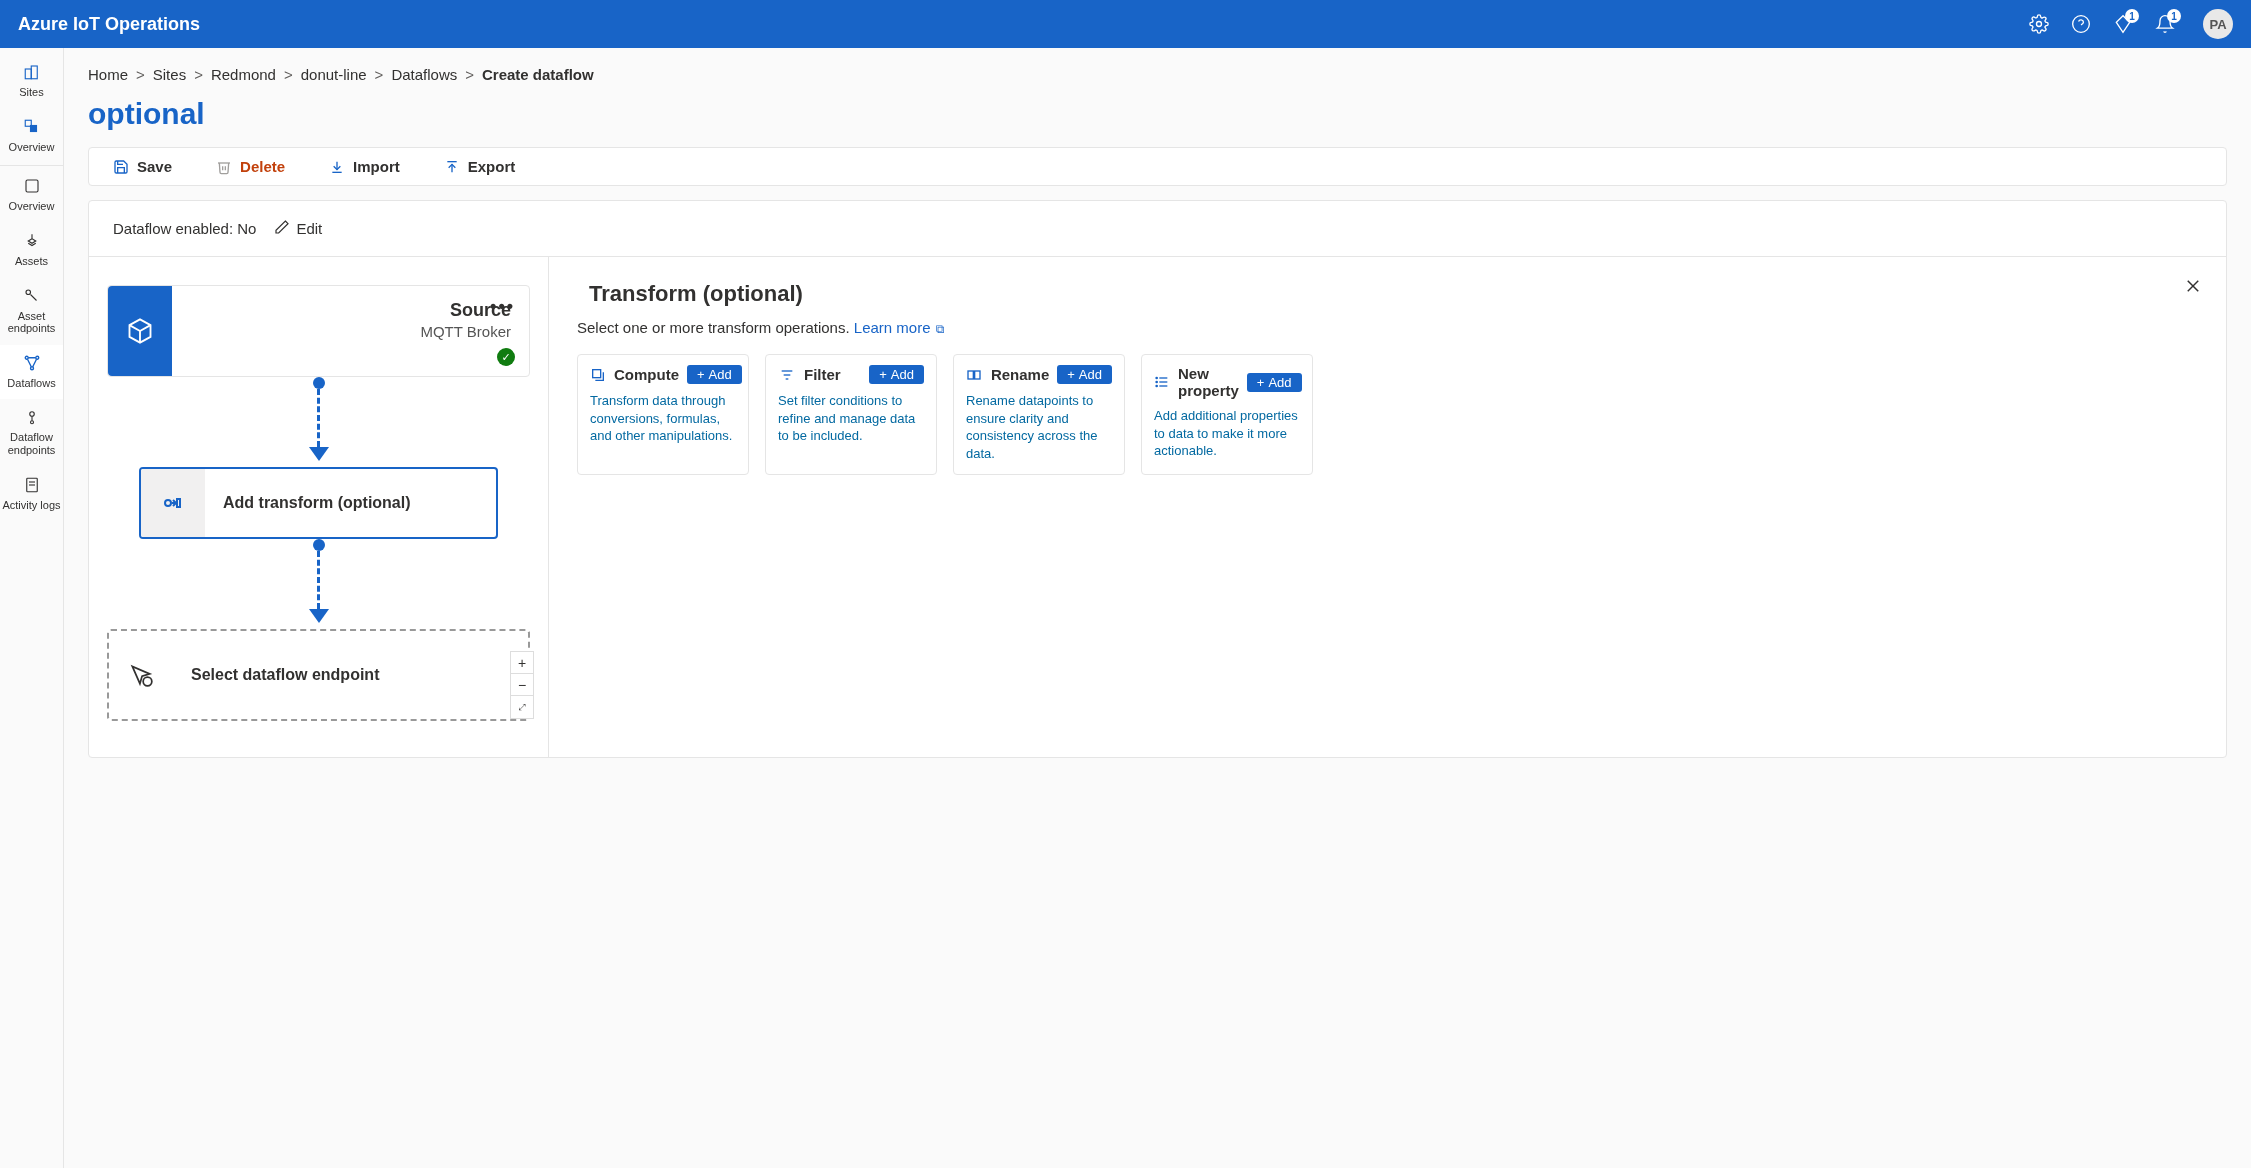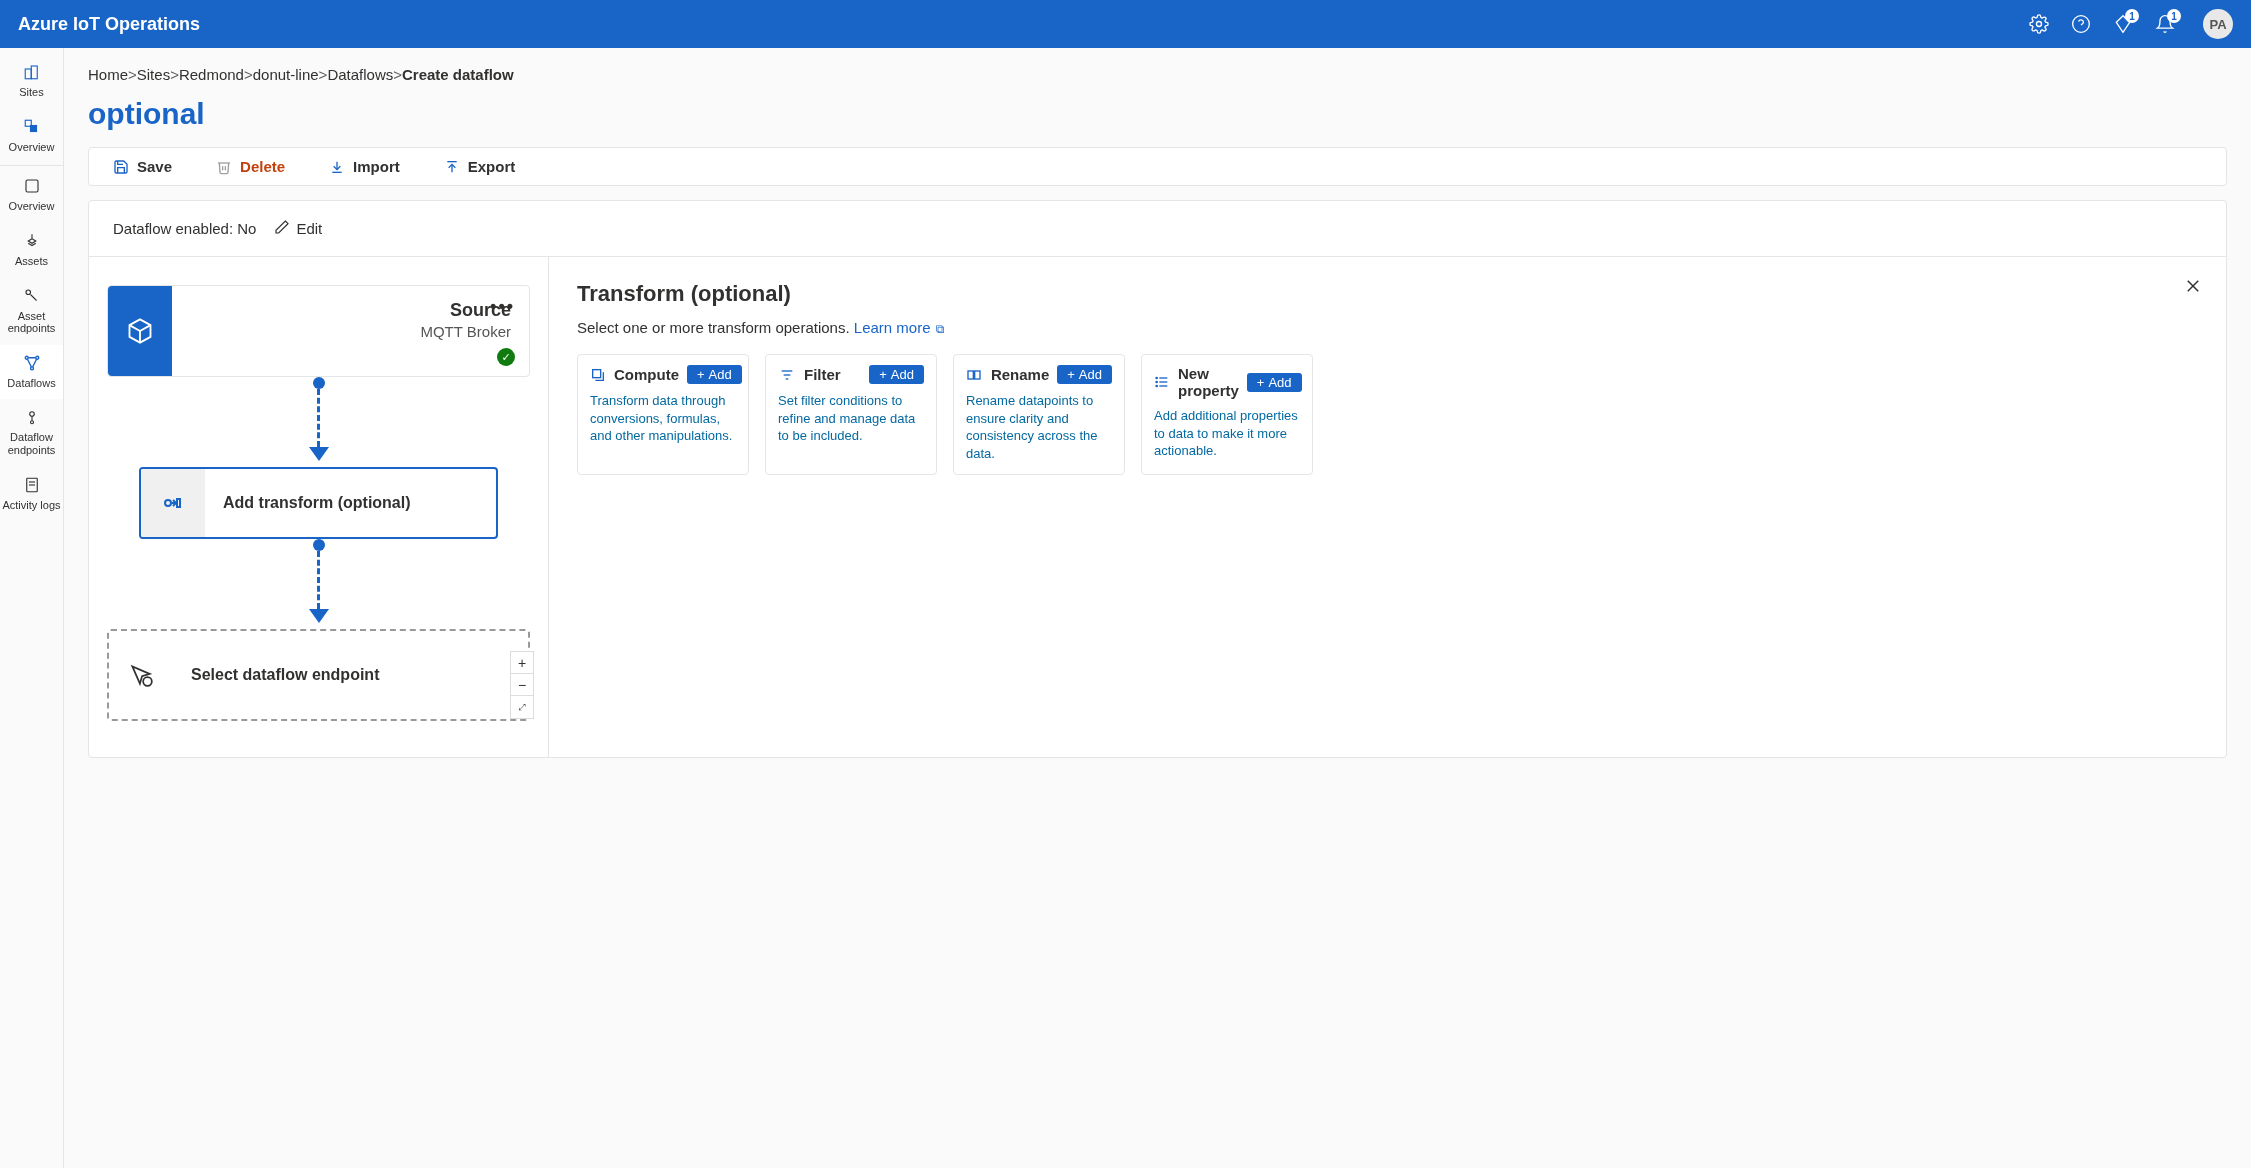--- a/index.html
+++ b/index.html
@@ -44,21 +44,21 @@
 .nav-item {
   display: flex; flex-direction: column; align-items: center;
   padding: 8px 2px 10px; cursor: pointer;
   font-size: 11px; color: #323130; text-align: center;
   line-height: 1.15;
 }
 .nav-item .ico { width: 20px; height: 20px; margin-bottom: 4px; display: flex; align-items: center; justify-content: center; }
 .nav-item.active { background: #fff; }
 .nav-divider { height: 1px; background: #e5e5e5; margin: 2px 0; }
 .main { flex: 1; padding: 18px 24px; overflow: auto; background: #fafafa; }
-.breadcrumbs { font-size: 15px; color: #323130; margin-bottom: 14px; display: flex; align-items: center; flex-wrap: wrap; }
+.breadcrumbs { font-size: 15px; color: #323130; margin-bottom: 14px; display: flex; align-items: center; flex-wrap: wrap; gap: 8px; }
 .breadcrumbs .crumb { cursor: pointer; }
 .breadcrumbs .sep { color: #605e5c; }
 .breadcrumbs .last { font-weight: 600; }
 .page-title { font-size: 30px; color: #1864c7; font-weight: 600; margin-bottom: 16px; }
 .toolbar {
   background: #fff; border: 1px solid #e5e5e5; border-radius: 4px;
   padding: 10px 24px; display: flex; align-items: center; gap: 44px;
   margin-bottom: 14px;
 }
 .tb-btn { display: flex; align-items: center; gap: 8px; cursor: pointer; font-size: 15px; font-weight: 600; color: #323130; }
@@ -119,21 +119,21 @@
 }
 .node.endpoint .badge-box { background: transparent; color: #555; width: 64px; }
 .zoom-ctrl {
   position: absolute; right: 14px; bottom: 38px;
   border: 1px solid #ddd; background: #fff; width: 24px;
 }
 .zoom-ctrl div { height: 22px; display: flex; align-items: center; justify-content: center; font-size: 14px; cursor: pointer; border-bottom: 1px solid #ddd; }
 .zoom-ctrl div:last-child { border-bottom: none; font-size: 9px; }
 .rpanel { flex: 1; padding: 24px 28px; position: relative; display: flex; flex-direction: column; }
 .close-x { position: absolute; top: 20px; right: 24px; cursor: pointer; }
-.rpanel h2 { font-size: 22px; font-weight: 600; margin-bottom: 12px; }
+.rpanel h2 { font-size: 22px; font-weight: 600; margin-bottom: 12px; margin-left: 12px; }
 .rpanel .subtext { font-size: 15px; margin-bottom: 18px; }
 .learn-link { color: #1864c7; cursor: pointer; }
 .ext-icon { font-size: 12px; margin-left: 2px; }
 .cards { display: flex; flex-wrap: wrap; gap: 16px; }
 .card {
   width: 172px; border: 1px solid #e5e5e5; border-radius: 4px;
   padding: 10px 12px 12px;
 }
 .card-head { display: flex; align-items: center; gap: 8px; margin-bottom: 8px; }
 .card-head .ci { width: 18px; height: 18px; color: #1864c7; display: flex; align-items: center; justify-content: center; }

